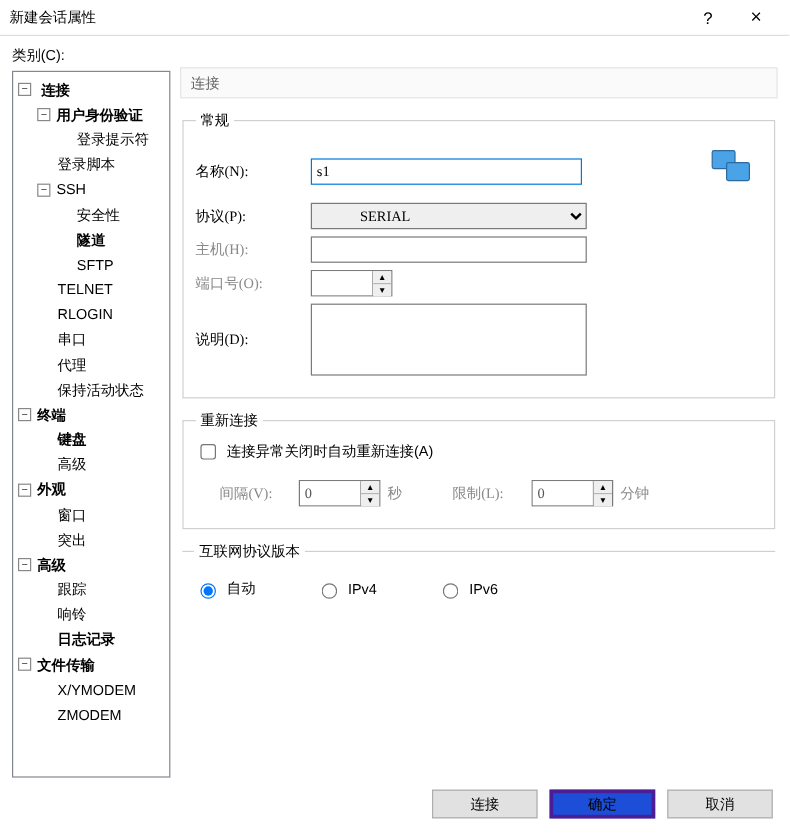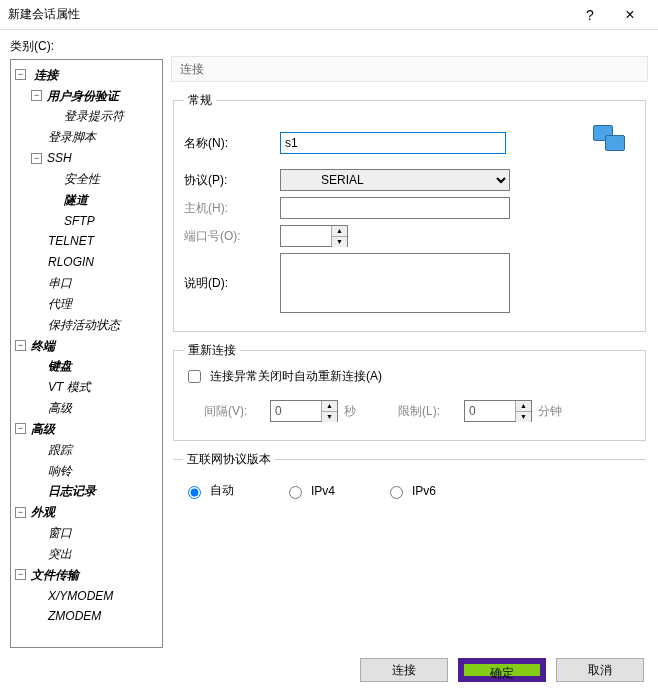--- a/index.html
+++ b/index.html
@@ -28,30 +28,30 @@
     display: flex;
     flex-direction: column;
     height: calc(694px - 30px);
   }
   .content {
     display: flex;
     flex: 1;
     padding: 8px 10px 0 10px;
     gap: 8px;
   }
-  .left-col { width: 153px; display: flex; flex-direction: column; }
+  .left-col { width: 132px; display: flex; flex-direction: column; }
   .left-col .label { margin-bottom: 4px; }
   .tree {
     border: 1px solid #828790;
     flex: 1;
     padding: 4px 2px;
     overflow: auto;
     background: #fff;
   }
-  .tree ul { list-style: none; margin: 0; padding-left: 16px; font-style: italic; }
+  .tree ul { list-style: none; margin: 0; padding-left: 16px; }
   .tree > ul { padding-left: 2px; }
   .tree li { line-height: 20px; white-space: nowrap; }
   .tree .toggle {
     display: inline-block;
     width: 11px; height: 11px;
     border: 1px solid #888;
     text-align: center;
     line-height: 9px;
     font-size: 9px;
     margin-right: 3px;
@@ -71,21 +71,21 @@
     align-items: center;
     padding: 0 8px;
     color: #666;
   }
   fieldset {
     border: 1px solid #d0d0d0;
     margin: 10px 2px 0 2px;
     padding: 8px 10px 12px 10px;
   }
   legend { padding: 0 4px; }
-  .row { display: flex; align-items: center; margin: 6px 0; gap: 6px; }
+  .row { display: flex; align-items: center; margin: 6px 0; gap: 6px; font-family: Liberation Serif, serif; }
   .row .lbl { width: 90px; }
   input[type=text], select, textarea {
     border: 1px solid #7a7a7a;
     padding: 2px 4px;
     font: inherit;
     background: #fff;
   }
   .row input[type=text].focus { border: 1px solid #0078d7; }
   .name-input { width: 226px; height: 22px; }
   .proto-select { width: 230px; height: 22px; background:#efefef;padding-left:36px;}
@@ -139,21 +139,21 @@
     padding: 10px 14px 12px 0;
   }
   .btn {
     width: 88px;
     height: 24px;
     border: 1px solid #adadad;
     background: #e1e1e1;
     cursor: pointer;
     font: inherit;
   }
-  .btn.primary { border: 6px solid #4c1d95; background:#84cc16;}
+  .btn.primary { border: 3px solid #4c1d95; background:#1d4ed8;}
   .disabled { color: #888; }
 </style>
 </head>
 <body>
 
 <div class="titlebar">
   <span class="title">新建会话属性</span>
   <span class="help-icon">?</span>
   <span class="close-icon">×</span>
 </div>
@@ -185,35 +185,34 @@
               <li><span class="spacer"></span><span class="node-label">TELNET</span></li>
               <li><span class="spacer"></span><span class="node-label">RLOGIN</span></li>
               <li><span class="spacer"></span><span class="node-label">串口</span></li>
               <li><span class="spacer"></span><span class="node-label">代理</span></li>
               <li><span class="spacer"></span><span class="node-label">保持活动状态</span></li>
             </ul>
           </li>
           <li><span class="toggle">−</span><span class="node-label bold">终端</span>
             <ul>
               <li><span class="spacer"></span><span class="node-label bold">键盘</span></li>
-              <li><span class="spacer"></span><span class="node-label">VT 模式</span></li>
               <li><span class="spacer"></span><span class="node-label">高级</span></li>
+            </ul>
+          </li>
+          <li><span class="toggle">−</span><span class="node-label bold">外观</span>
+            <ul>
+              <li><span class="spacer"></span><span class="node-label">窗口</span></li>
+              <li><span class="spacer"></span><span class="node-label">突出</span></li>
             </ul>
           </li>
           <li><span class="toggle">−</span><span class="node-label bold">高级</span>
             <ul>
               <li><span class="spacer"></span><span class="node-label">跟踪</span></li>
               <li><span class="spacer"></span><span class="node-label">响铃</span></li>
               <li><span class="spacer"></span><span class="node-label bold">日志记录</span></li>
-            </ul>
-          </li>
-          <li><span class="toggle">−</span><span class="node-label bold">外观</span>
-            <ul>
-              <li><span class="spacer"></span><span class="node-label">窗口</span></li>
-              <li><span class="spacer"></span><span class="node-label">突出</span></li>
             </ul>
           </li>
           <li><span class="toggle">−</span><span class="node-label bold">文件传输</span>
             <ul>
               <li><span class="spacer"></span><span class="node-label">X/YMODEM</span></li>
               <li><span class="spacer"></span><span class="node-label">ZMODEM</span></li>
             </ul>
           </li>
         </ul>
       </div>

